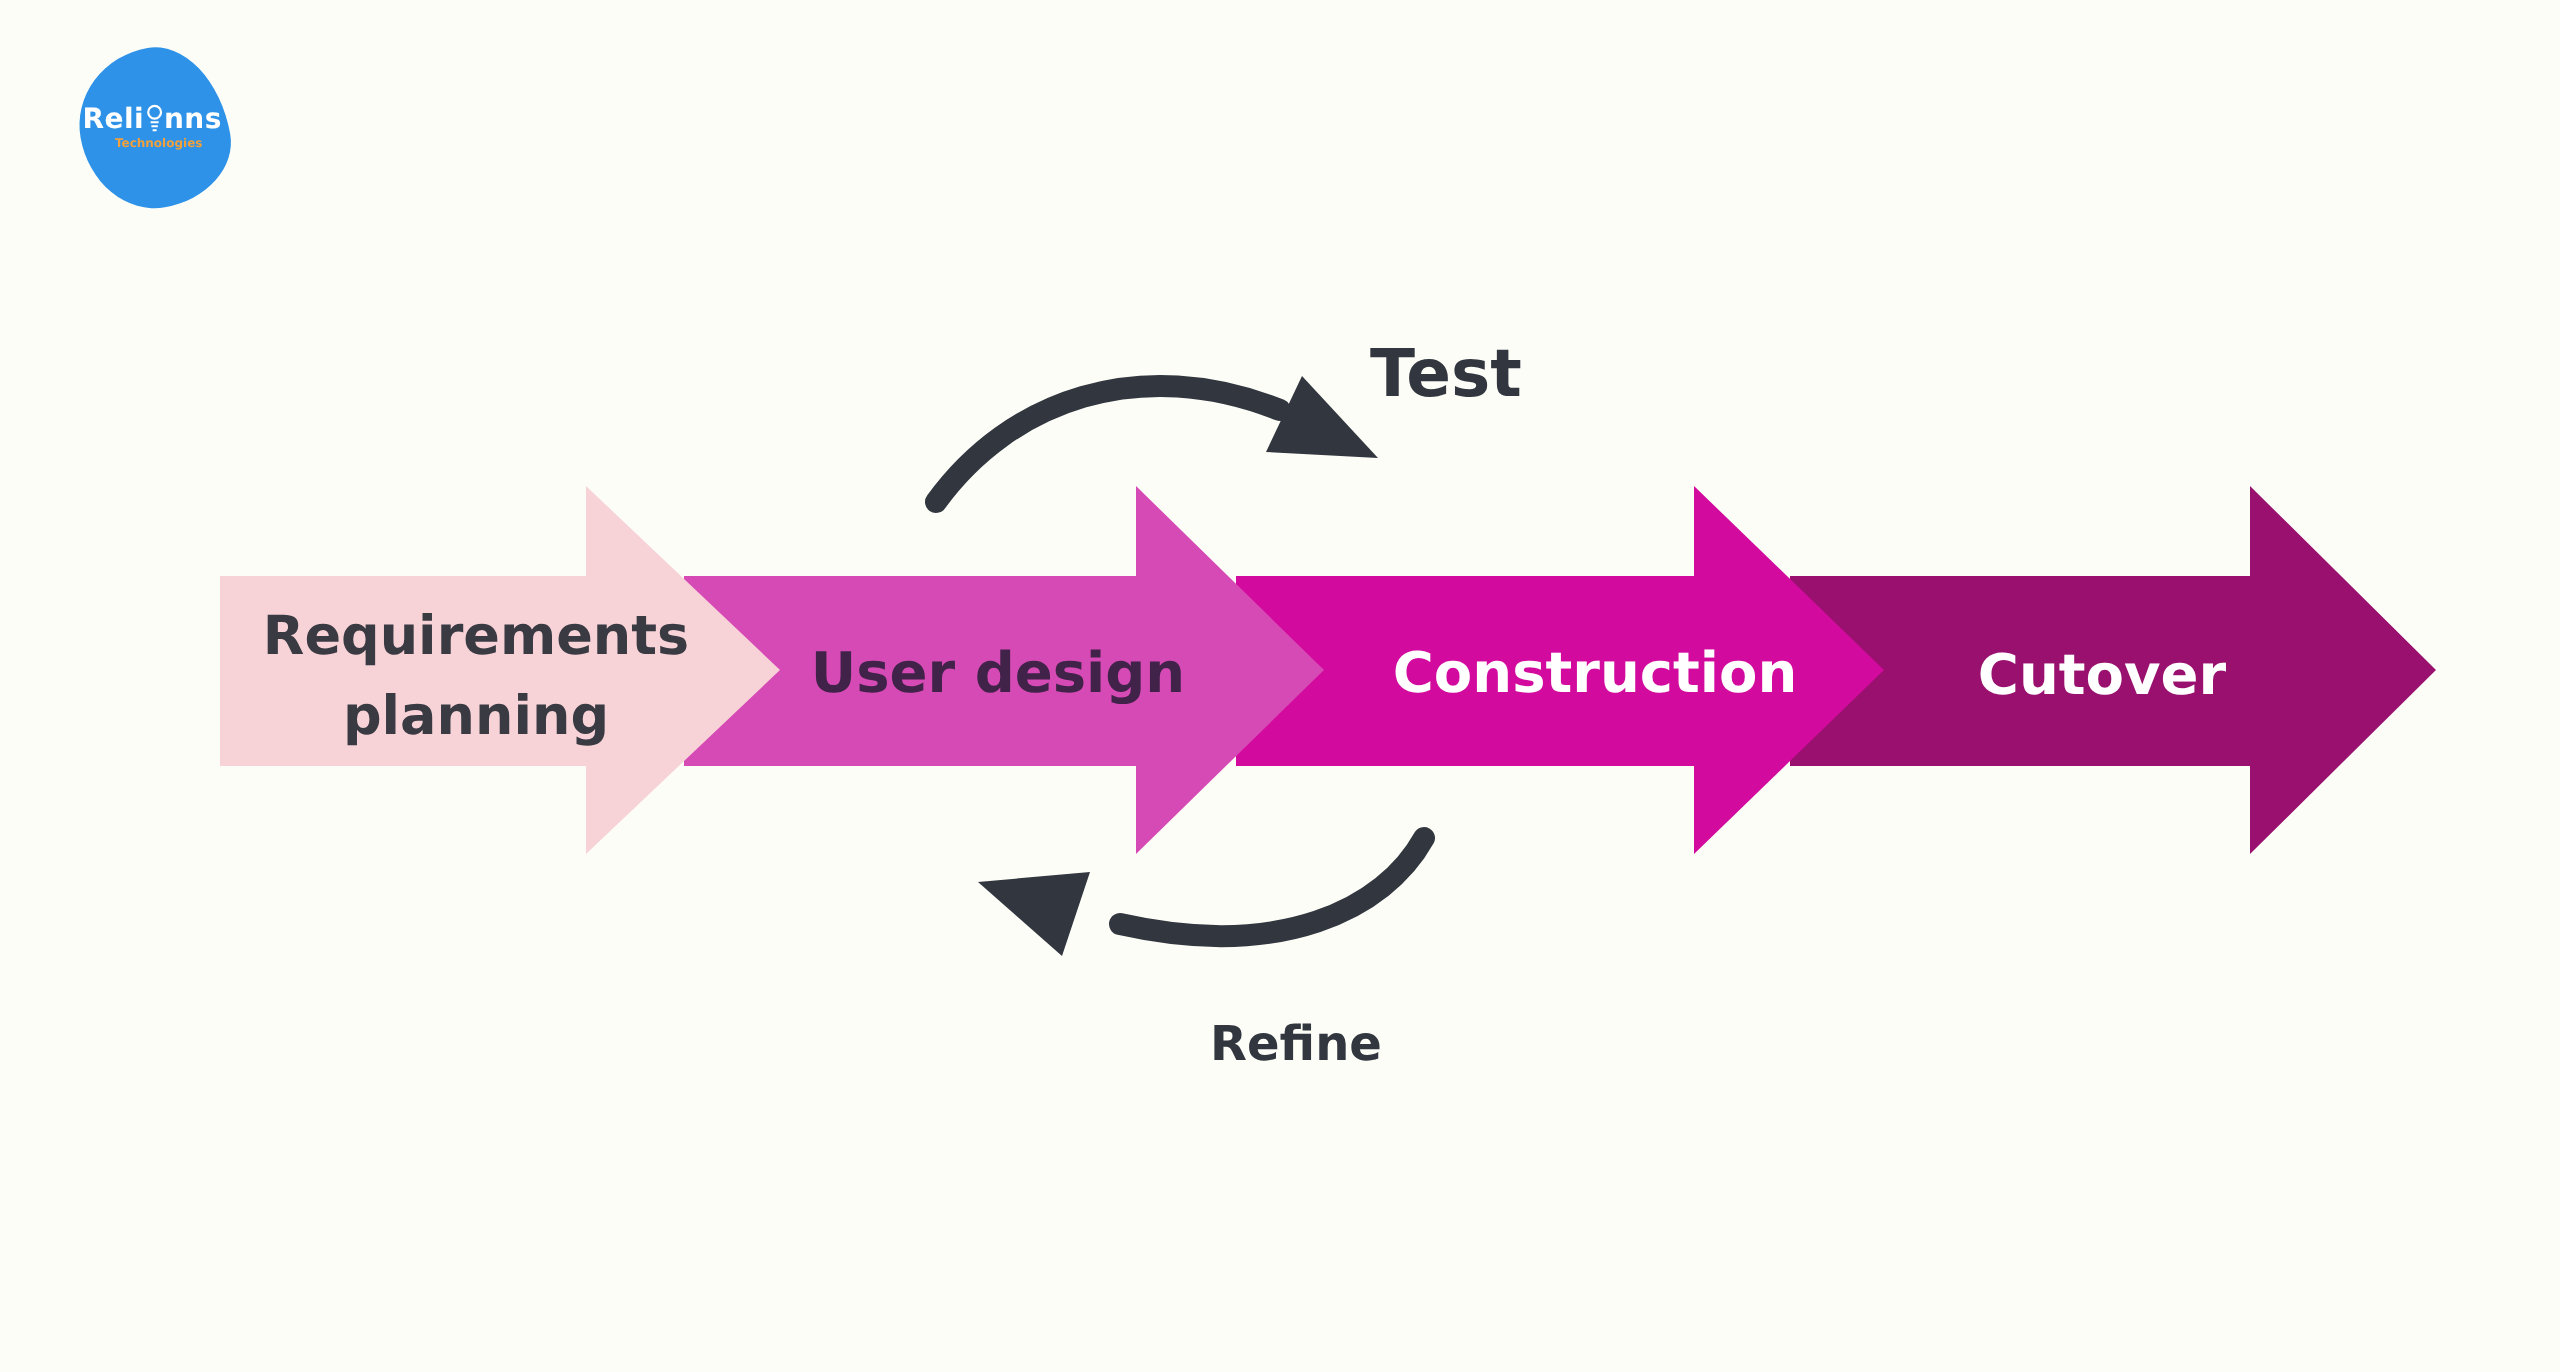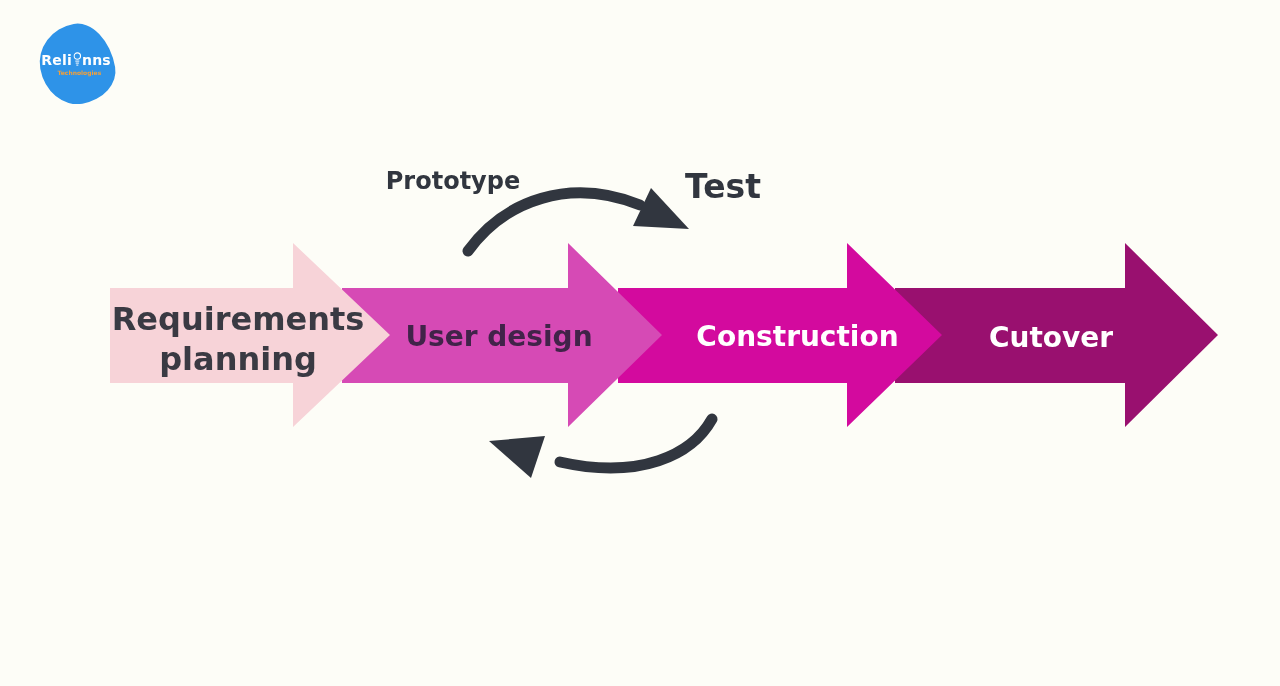--- a/index.html
+++ b/index.html
@@ -33,21 +33,21 @@
   }
 
   
   svg.arrows { position: absolute; left: 0; top: 0; width: 1280px; height: 686px; }
 
   
   .stage-label, .loop-label {
     position: absolute; font-weight: 700; text-align: center;
     white-space: pre-line;
   }
-  .lbl-req    { left: 100px; top: 299px; width: 276px; font-size: 32px; line-height: 40px; color: #3a3a43; }
+  .lbl-req    { left: 100px; top: 299px; width: 276px; font-size: 27px; line-height: 40px; color: #3a3a43; }
   .lbl-user   { left: 388px; top: 320px; width: 222px; font-size: 28px; color: #412349; }
   .lbl-con    { left: 680px; top: 320px; width: 235px; font-size: 28px; color: #ffffff; }
   .lbl-cut    { left: 940px; top: 321px; width: 222px; font-size: 28px; color: #ffffff; }
   .lbl-proto  { left: 370px; top: 167px; width: 166px; font-size: 24px; color: #31363f; }
   .lbl-test   { left: 670px; top: 167px; width: 106px; font-size: 33px; color: #31363f; }
   .lbl-refine { left: 578px; top: 508px; width: 140px; font-size: 24px; color: #31363f; }
 </style>
 </head>
 <body>
 
@@ -83,16 +83,16 @@
 
     <path d="M 712 419 C 692 455, 640 480, 560 462" fill="none" stroke-width="11" stroke-linecap="round" stroke="#31363f"></path>
     <polygon points="489,441 545,436 531,478" fill="#31363f"></polygon>
   </svg>
 
   <div class="stage-label lbl-req">Requirements planning</div>
   <div class="stage-label lbl-con">Construction</div>
   <div class="stage-label lbl-user">User design</div>
   <div class="stage-label lbl-cut">Cutover</div>
 
-  <div class="loop-label lbl-proto">Prototype</div>
   <div class="loop-label lbl-test">Test</div>
+  <div class="loop-label lbl-refine">Refine</div>
 
 </div>
 
 </body></html>

